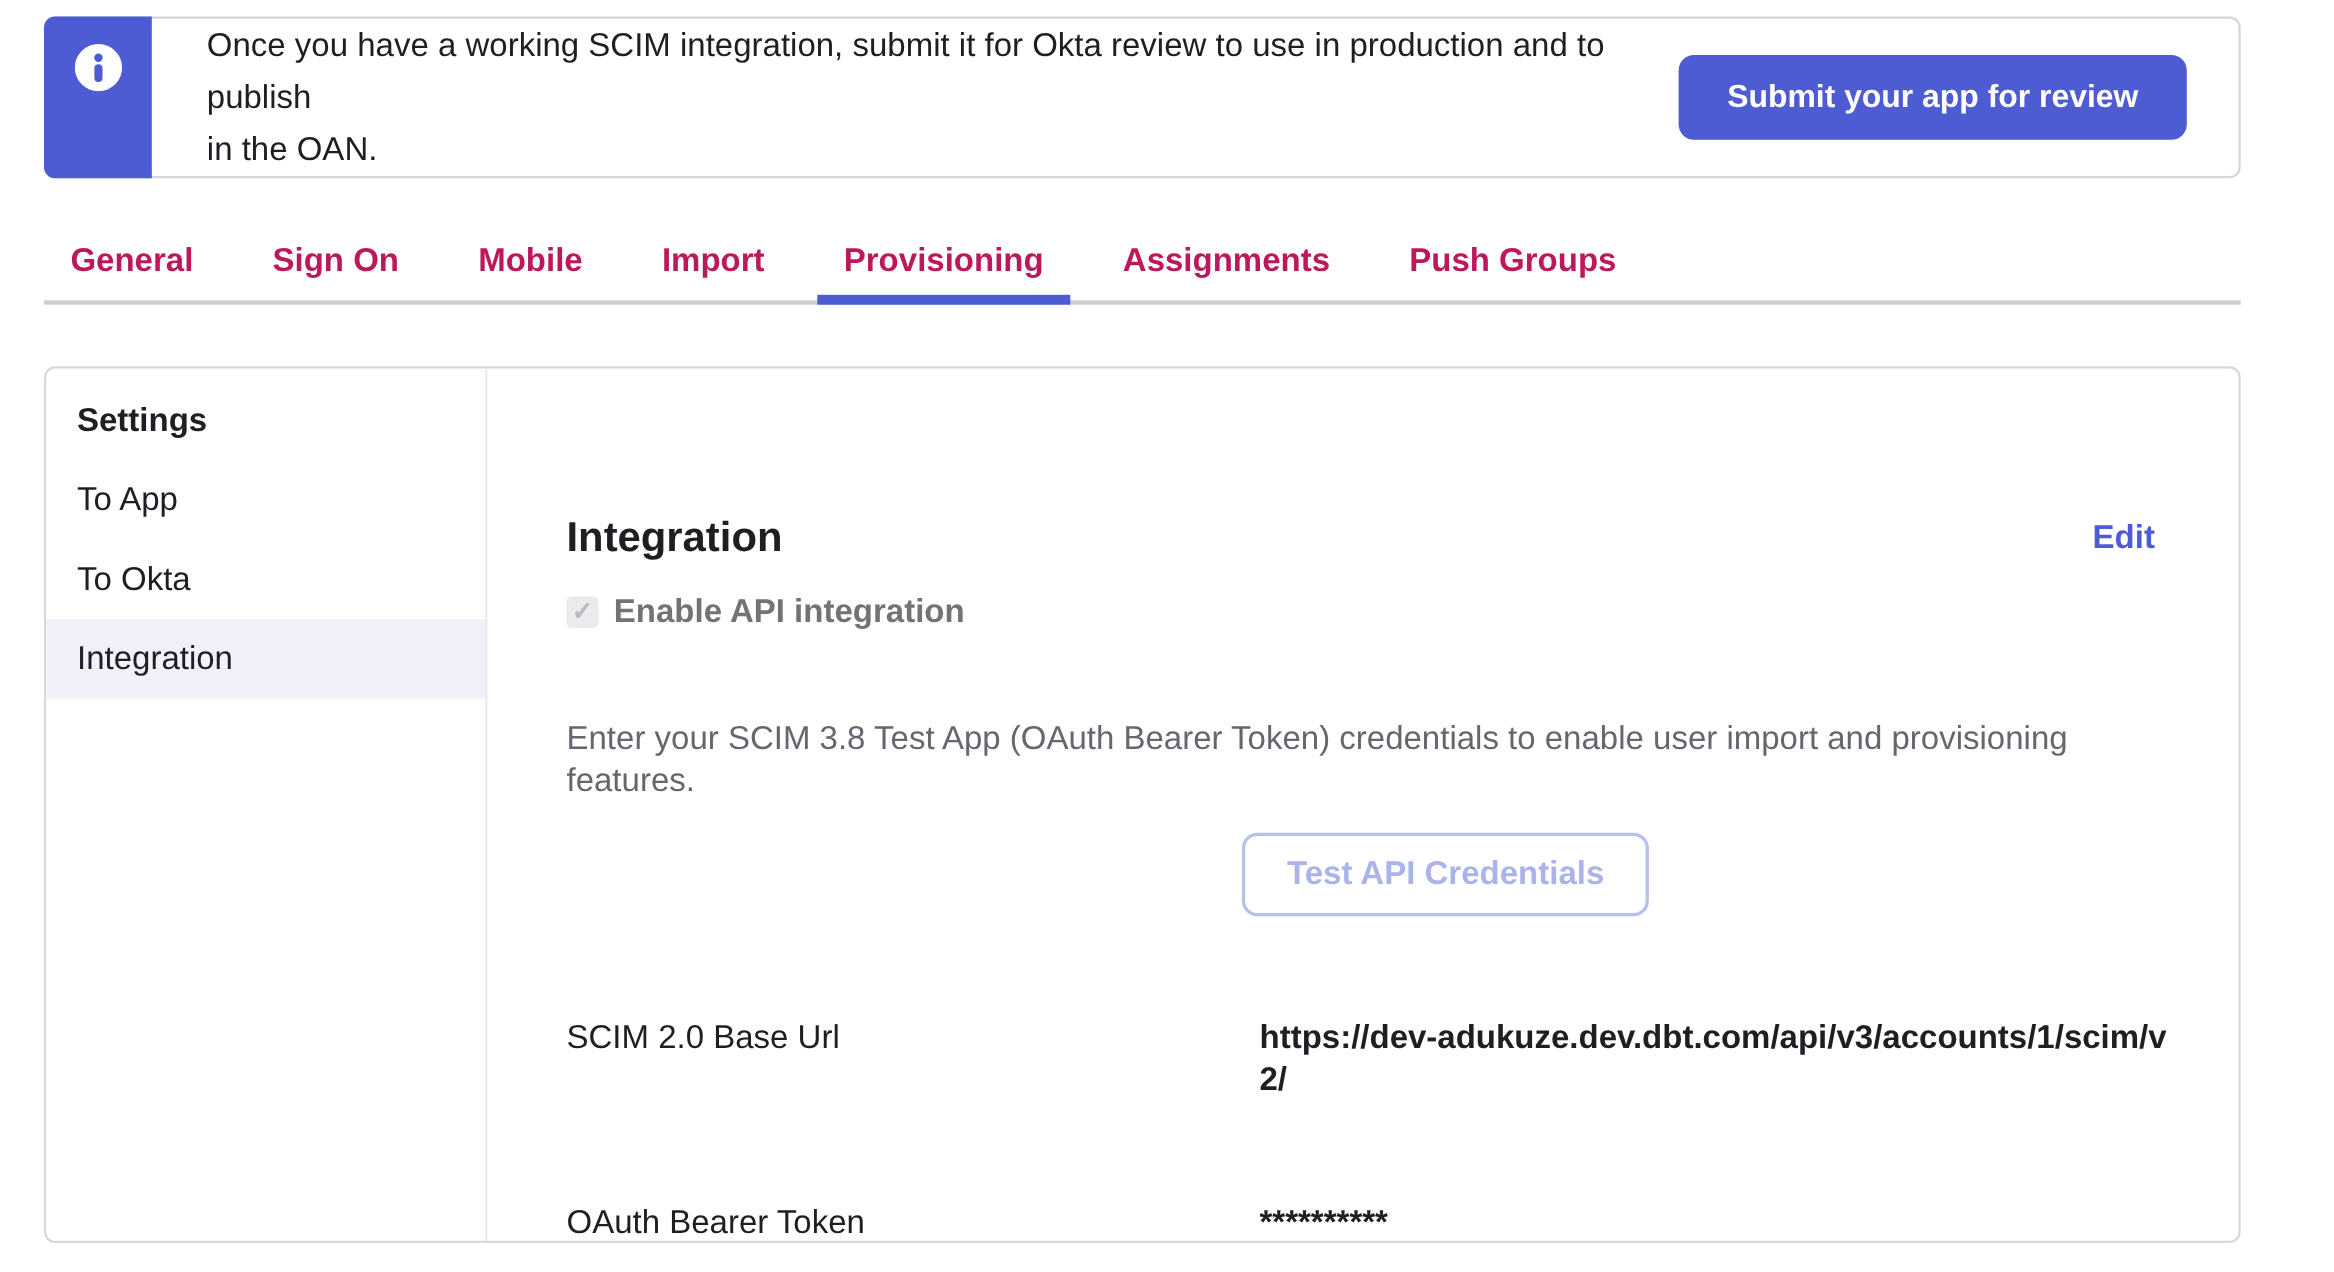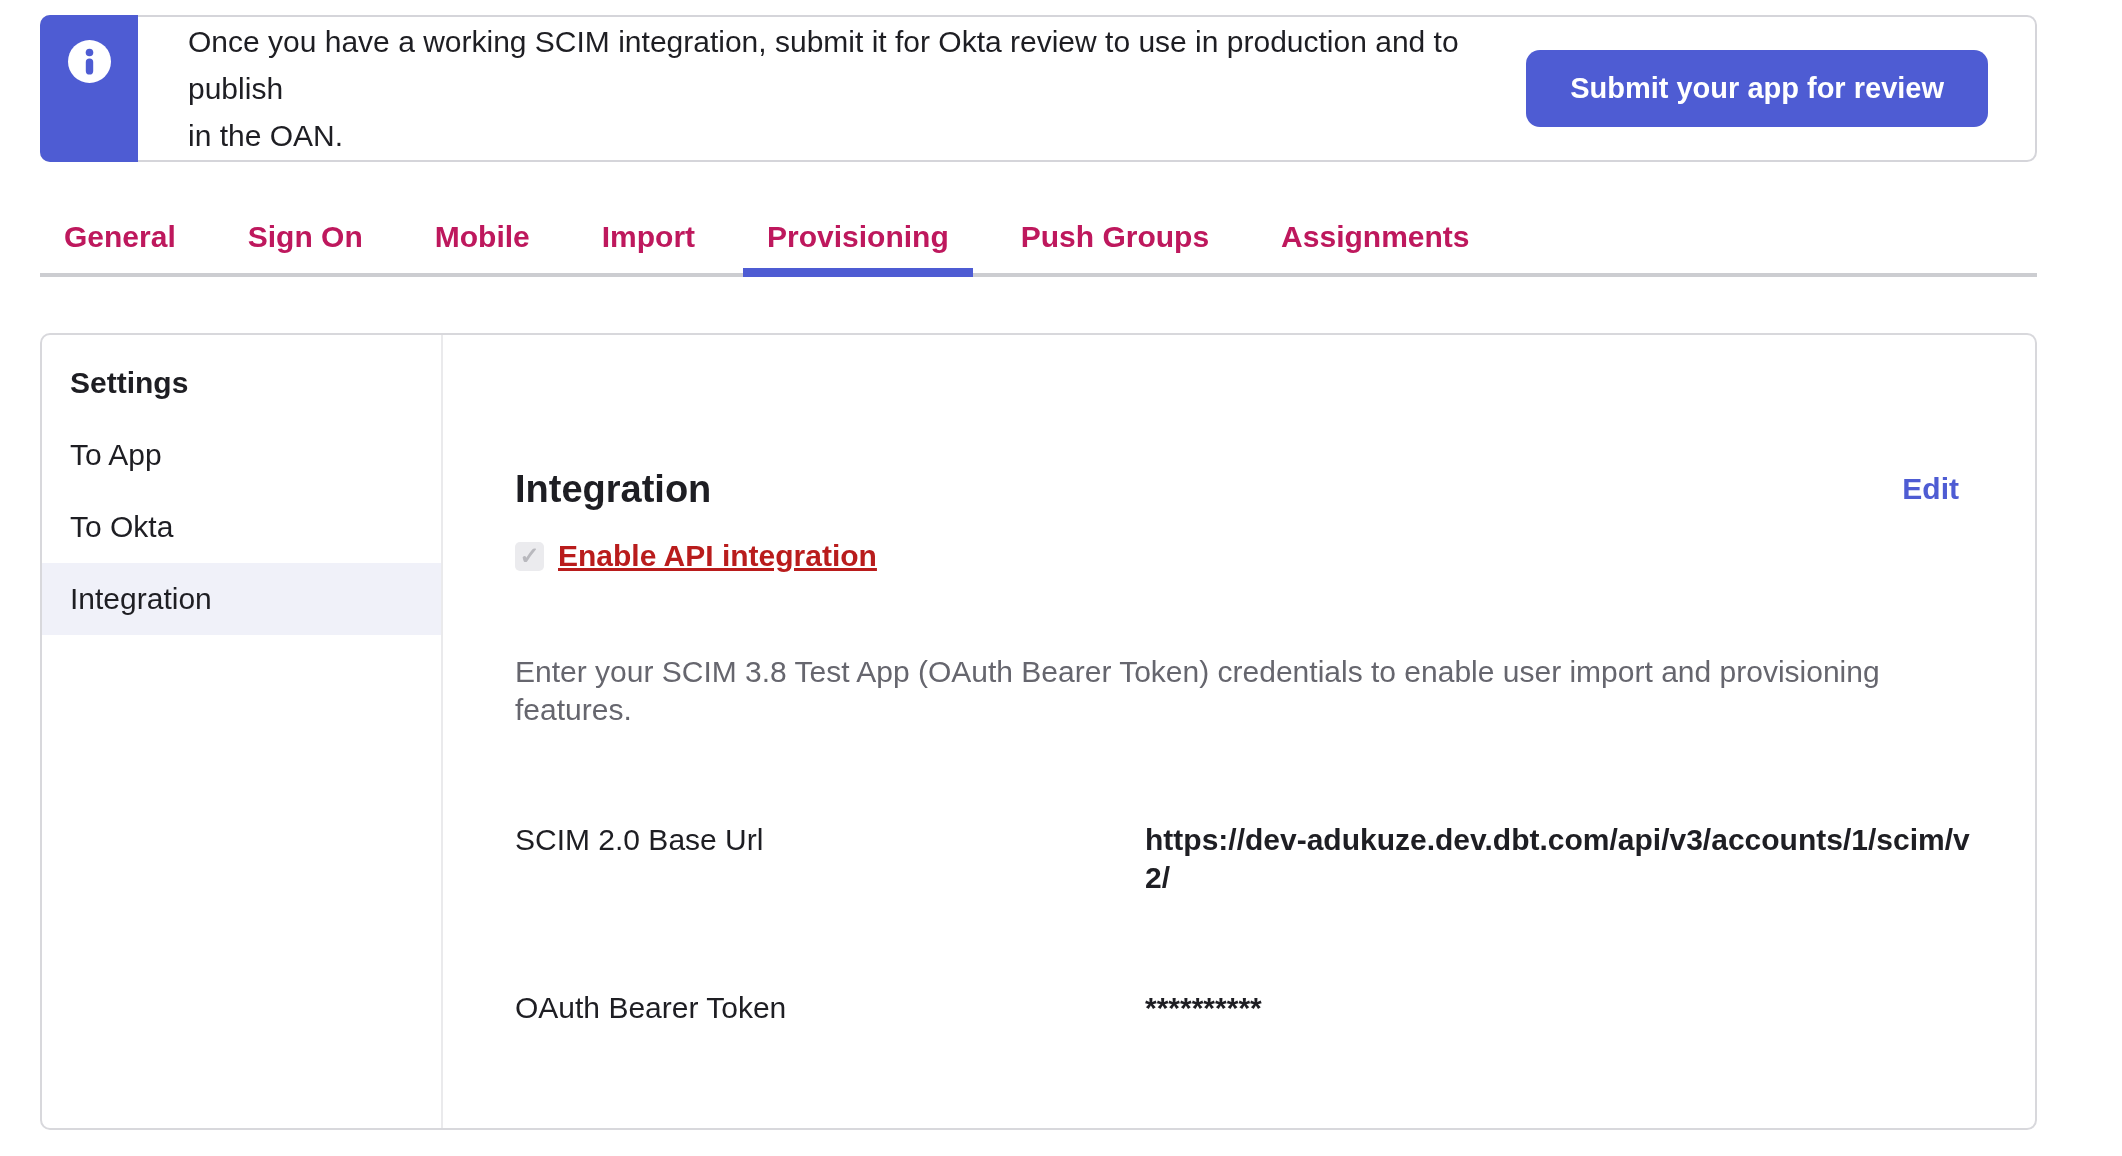--- a/index.html
+++ b/index.html
@@ -129,22 +129,21 @@
     background: #ebebee;
     border-radius: 5px;
     display: inline-flex; align-items: center; justify-content: center;
     color: #b9b9be;
     font-size: 24px; font-weight: 700;
     margin-right: 14px;
     flex-shrink: 0;
   }
   .checkbox-label {
     font-size: 30px; font-weight: 700;
-    color: #b91c1c;
-    text-decoration: underline;
+    color: #737373;
   }
   .description {
     margin: 80px 0 0 0;
     font-size: 30px;
     line-height: 38px;
     color: #66666e;
   }
   .form-row {
     display: grid;
     grid-template-columns: 630px 1fr;
@@ -190,22 +189,22 @@
   </div>
   <button class="submit-btn">Submit your app for review</button>
 </div>
 
 <nav class="tabs">
   <div class="tab">General</div>
   <div class="tab">Sign On</div>
   <div class="tab">Mobile</div>
   <div class="tab">Import</div>
   <div class="tab active">Provisioning</div>
+  <div class="tab">Assignments</div>
   <div class="tab">Push Groups</div>
-  <div class="tab">Assignments</div>
 </nav>
 
 <div class="panel">
 
   <aside class="sidebar">
     <div class="side-item heading">Settings</div>
     <div class="side-item">To App</div>
     <div class="side-item">To Okta</div>
     <div class="side-item selected">Integration</div>
   </aside>
@@ -217,20 +216,24 @@
       <a class="edit-link">Edit</a>
     </div>
 
     <div class="checkbox-row">
       <span class="checkbox">✓</span>
       <span class="checkbox-label">Enable API integration</span>
     </div>
 
     <p class="description">Enter your SCIM 3.8 Test App (OAuth Bearer Token) credentials to enable user import and provisioning features.</p>
 
+    <div class="form-row button-row">
+      <div></div>
+      <button class="test-btn">Test API Credentials</button>
+    </div>
 
     <div class="form-row">
       <div class="field-label">SCIM 2.0 Base Url</div>
       <div class="field-value">https://dev-adukuze.dev.dbt.com/api/v3/accounts/1/scim/v2/</div>
     </div>
 
     <div class="form-row">
       <div class="field-label">OAuth Bearer Token</div>
       <div class="field-value">**********</div>
     </div>

